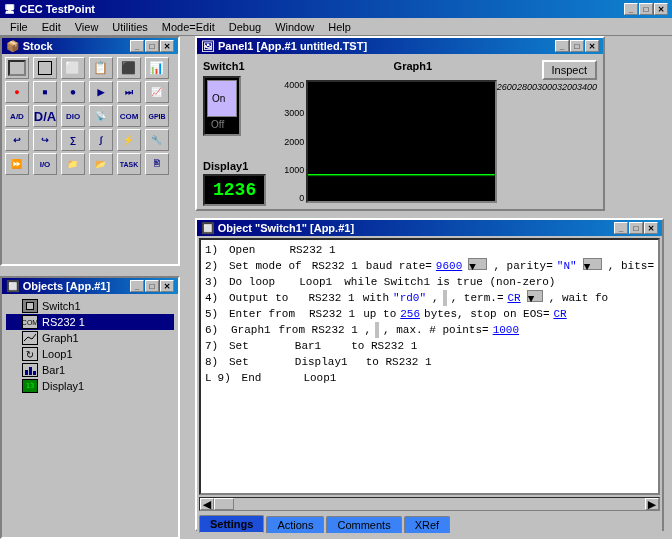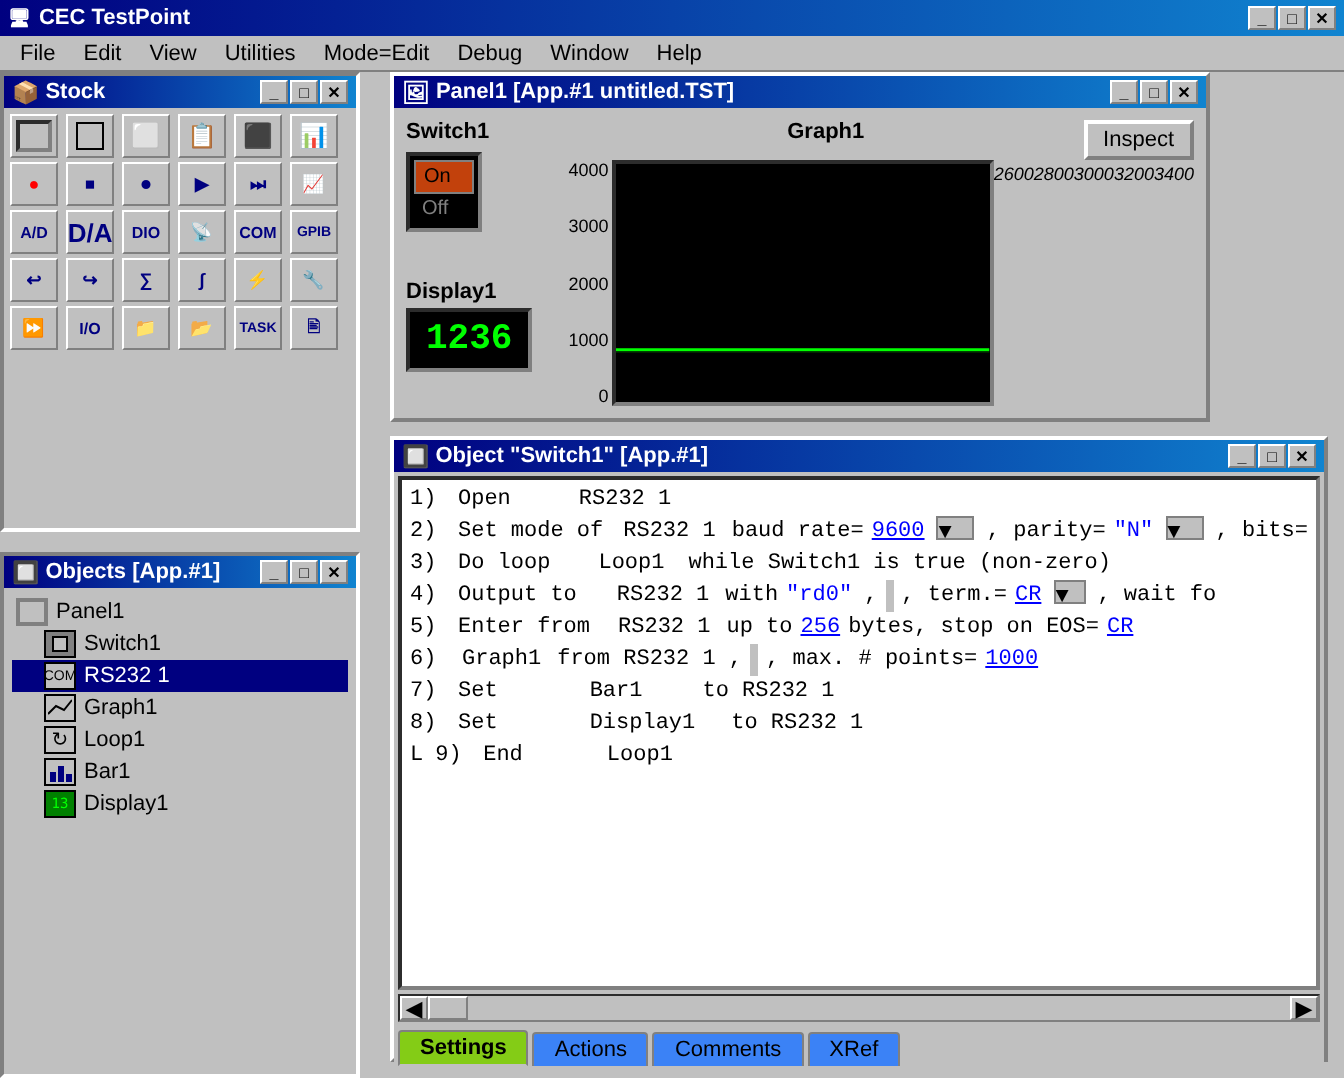--- a/index.html
+++ b/index.html
@@ -171,22 +171,22 @@
     }
     .panel1-content {
       display: flex;
       padding: 6px;
       gap: 8px;
       height: calc(100% - 16px);
     }
     .switch-area { display: flex; flex-direction: column; gap: 4px; }
     .switch-label { font-size: 11px; font-weight: bold; }
     .switch-on {
-      background: #c2410c;
-      padding: 2px 4px;
+      background: #c4b5fd;
+      padding: 12px 4px;
       font-size: 10px;
       border: 1px solid #808080;
       cursor: pointer;
     }
     .switch-off {
       padding: 2px 4px;
       font-size: 10px;
       color: #808080;
     }
 
@@ -302,21 +302,21 @@
       border: 1px solid #808080;
       border-bottom: none;
       background: #3b82f6;
       cursor: pointer;
       font-size: 11px;
       margin-right: 2px;
       border-top-left-radius: 2px;
       border-top-right-radius: 2px;
     }
     .tab.active {
-      background: #84cc16;
+      background: #1d4ed8;
       border-color: #808080;
       border-bottom: 1px solid #c0c0c0;
       font-weight: bold;
     }
 
     .win-title-icon { font-size: 9px; }
   </style>
 </head>
 <body>
 
@@ -462,24 +462,20 @@
         <span>🔲</span>
         <span>Objects [App.#1]</span>
       </div>
       <div style="display:flex;gap:1px;">
         <div class="title-btn">_</div>
         <div class="title-btn">□</div>
         <div class="title-btn">✕</div>
       </div>
     </div>
     <div class="objects-list">
-      <div class="obj-item">
-        <div class="obj-icon panel" style="border:2px solid #808080;background:#c0c0c0;width:16px;height:14px;"></div>
-        <span>Panel1</span>
-      </div>
       <div class="obj-item" style="padding-left:16px;">
         <div class="obj-icon switch" style="background:#808080;width:16px;height:14px;border:1px solid #000;display:flex;align-items:center;justify-content:center;">
           <span style="width:8px;height:8px;background:#c0c0c0;border:1px solid #000;"></span>
         </div>
         <span>Switch1</span>
       </div>
       <div class="obj-item selected" style="padding-left:16px;">
         <div class="obj-icon rs232" style="background:#c0c0c0;width:16px;height:14px;border:1px solid #000;font-size:7px;display:flex;align-items:center;justify-content:center;color:#000;">COM</div>
         <span>RS232 1</span>
       </div>

